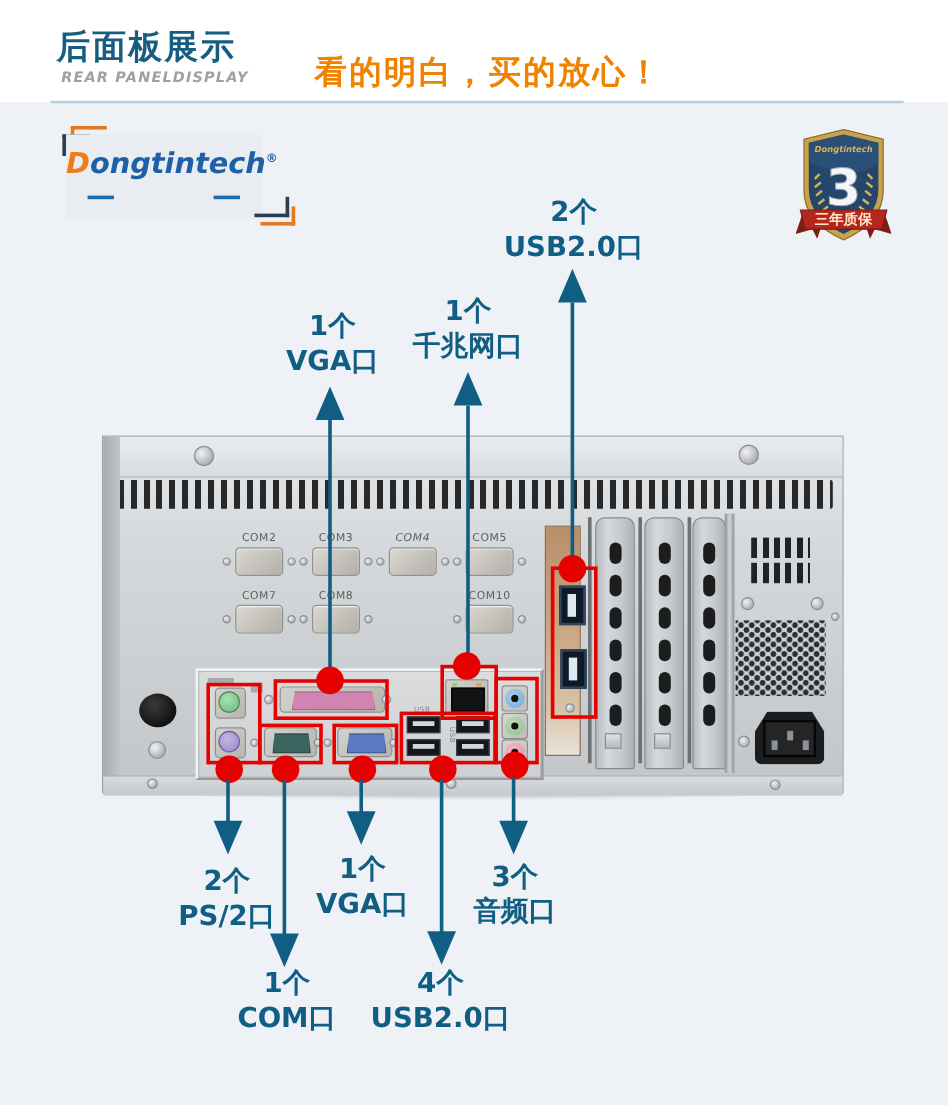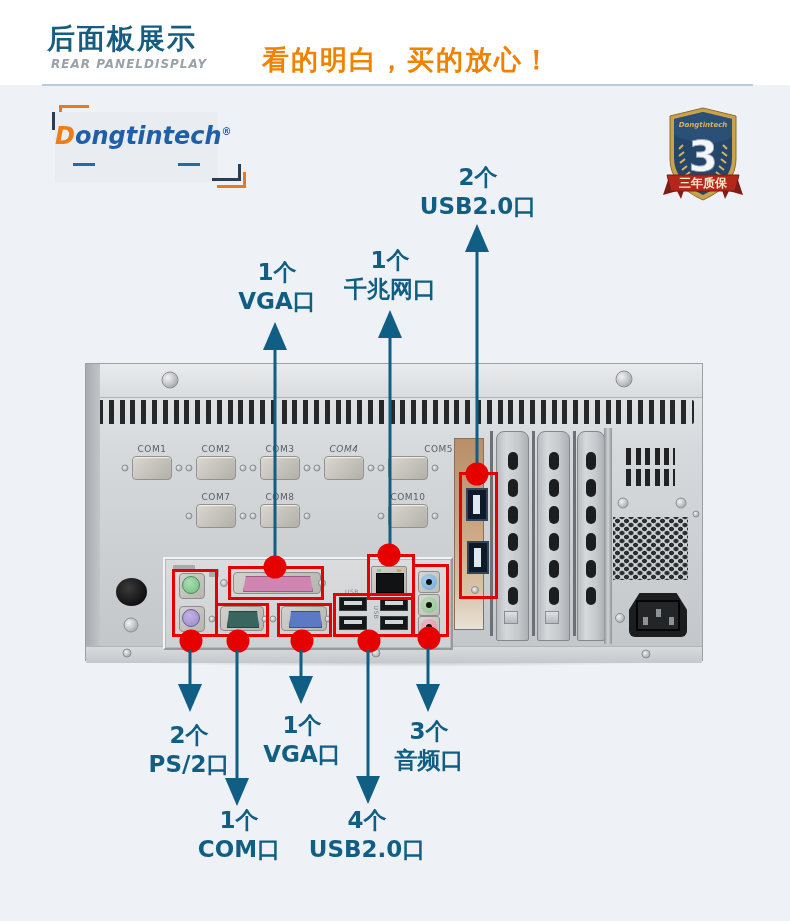--- a/index.html
+++ b/index.html
@@ -133,27 +133,20 @@
   <div class="ch-top-lip"></div>
   <div class="screw" style="left:84px;top:16px;width:17px;height:17px;"></div>
   <div class="screw" style="left:538px;top:15px;width:17px;height:17px;"></div>
   <div class="vents"></div>
   <div class="ch-left-wall"></div>
   <div class="ch-bottom-lip"></div>
   <div class="screw" style="left:41px;top:289px;width:9px;height:9px;"></div>
   <div class="screw" style="left:290px;top:289px;width:9px;height:9px;"></div>
   <div class="screw" style="left:560px;top:290px;width:9px;height:9px;"></div>
 
-  <div class="com-port" style="left:66px;top:80px;">
-      <span class="com-label">COM1</span>
-      <div class="com-conn">
-        <div class="screw com-screw" style="left:-8px;"></div>
-        <div class="screw com-screw" style="right:-15px;"></div>
-      </div>
-    </div>
   <div class="com-port" style="left:130px;top:80px;">
       <span class="com-label">COM2</span>
       <div class="com-conn">
         <div class="screw com-screw" style="left:-8px;"></div>
         <div class="screw com-screw" style="right:-15px;"></div>
       </div>
     </div>
   <div class="com-port" style="left:194px;top:80px;">
       <span class="com-label">COM3</span>
       <div class="com-conn">
@@ -161,21 +154,21 @@
         <div class="screw com-screw" style="right:-15px;"></div>
       </div>
     </div>
   <div class="com-port" style="left:258px;top:80px;font-style:italic;">
       <span class="com-label">COM4</span>
       <div class="com-conn">
         <div class="screw com-screw" style="left:-8px;"></div>
         <div class="screw com-screw" style="right:-15px;"></div>
       </div>
     </div>
-  <div class="com-port" style="left:322px;top:80px;text-align:right;">
+  <div class="com-port" style="left:322px;top:80px;">
       <span class="com-label">COM5</span>
       <div class="com-conn">
         <div class="screw com-screw" style="left:-8px;"></div>
         <div class="screw com-screw" style="right:-15px;"></div>
       </div>
     </div>
 
   <div class="com-port" style="left:130px;top:128px;">
       <span class="com-label">COM7</span>
       <div class="com-conn">

